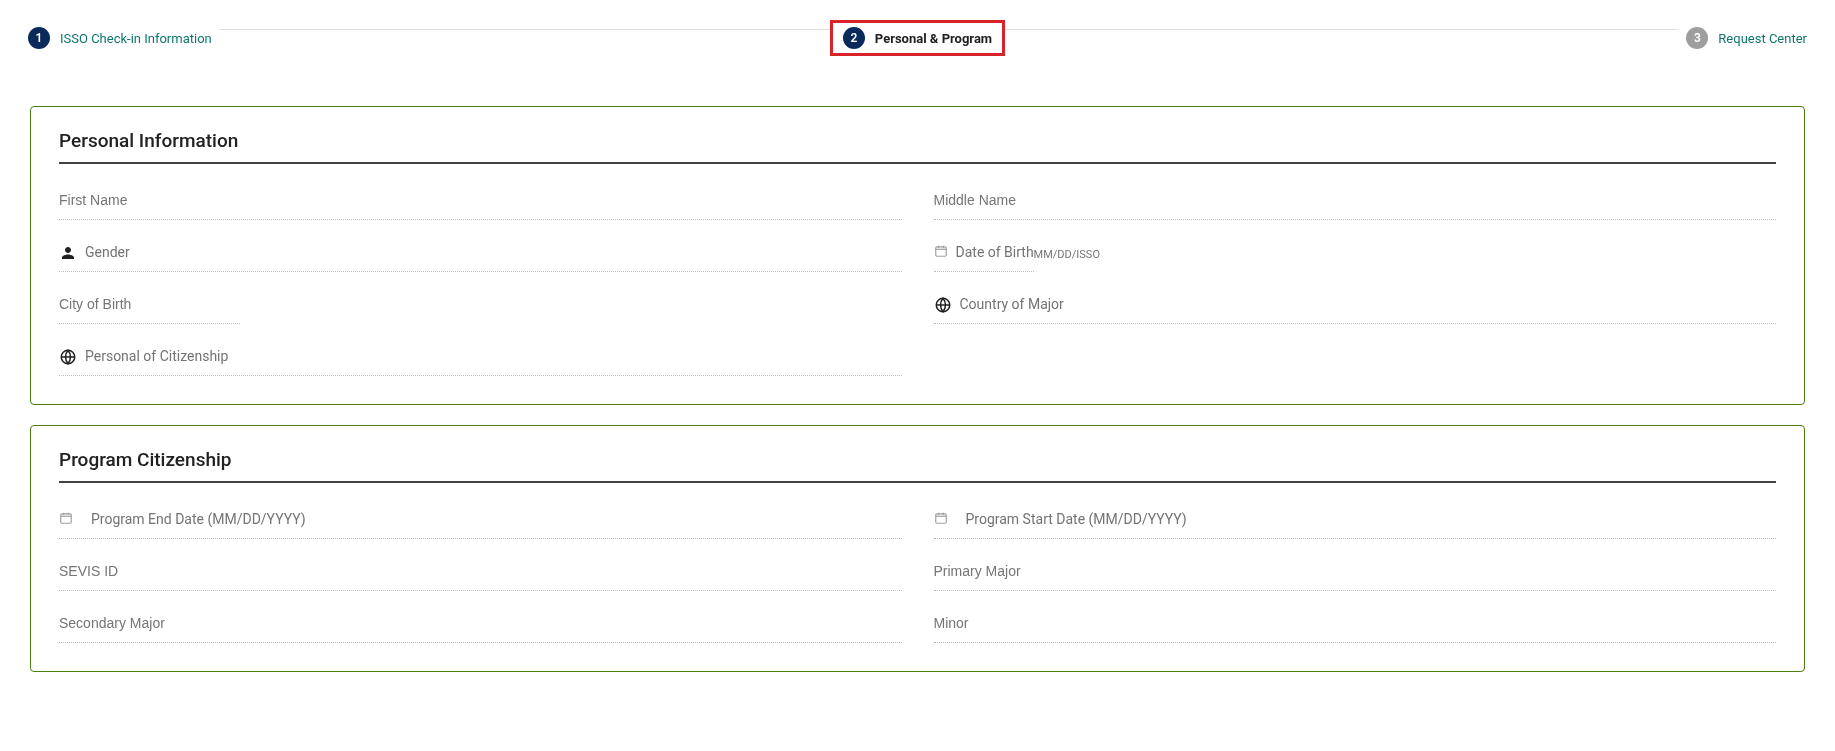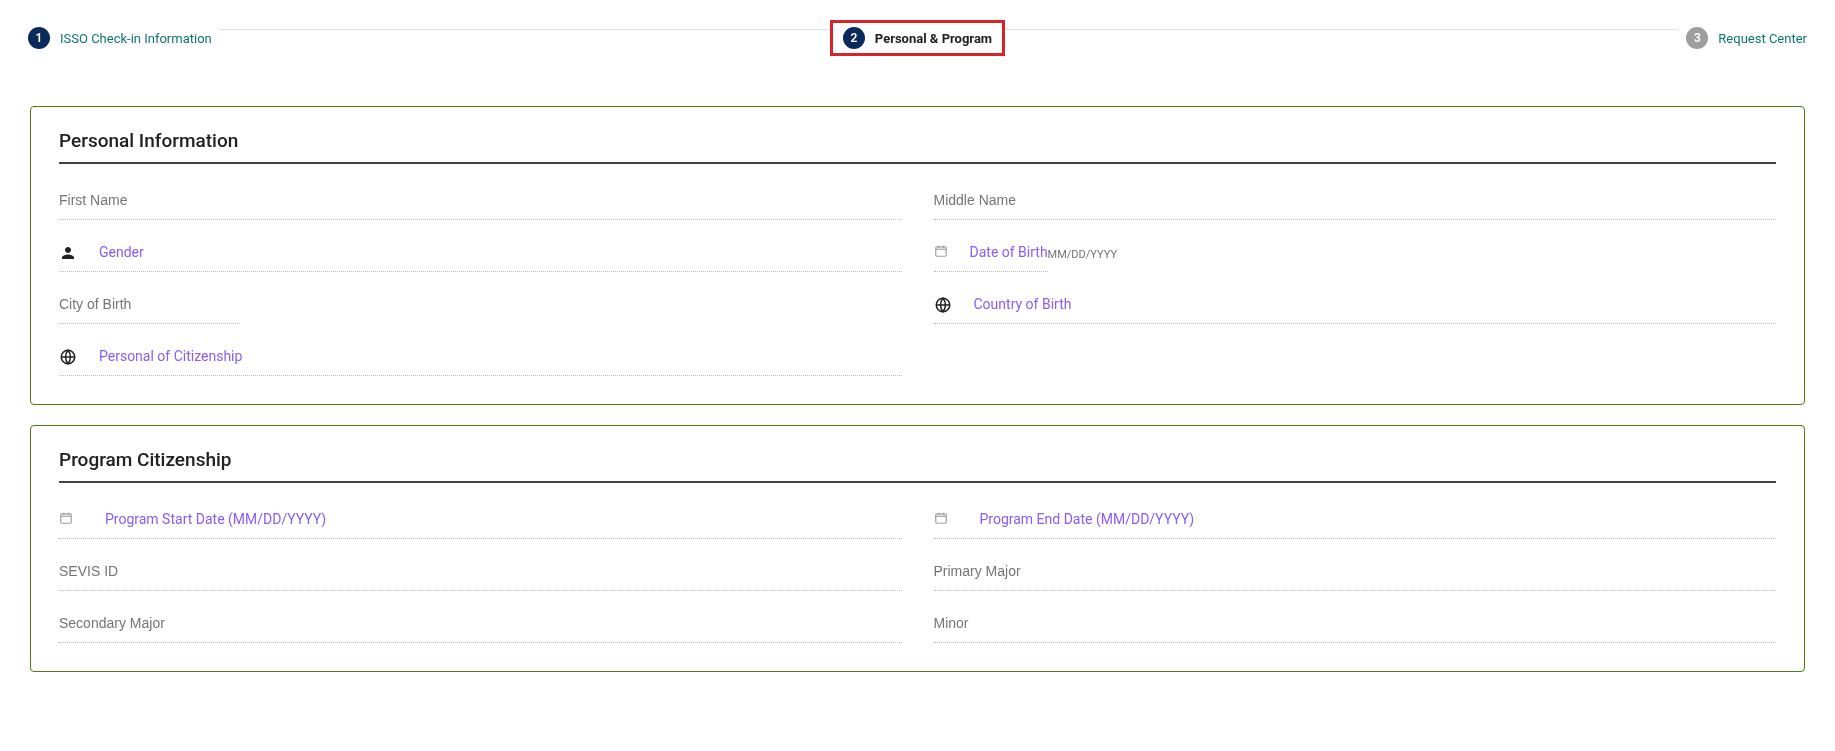--- a/index.html
+++ b/index.html
@@ -110,23 +110,22 @@
       display: flex;
       align-items: flex-start;
       gap: 8px;
       min-height: 28px;
     }
     .form-field-wrapper {
       display: flex;
       flex-direction: row;
     }
     .field-label {
-      color: #8b5cf6;
+      color: #737373;
       font-size: 14px;
-      margin-left: 14px;
     }
     .field-hint {
       color: #757575;
       font-size: 11px;
       margin-top: 4px;
     }
     .field-icon {
       color: #616161;
       display: inline-flex;
       align-items: center;
@@ -209,39 +208,39 @@
         <span class="field-icon small">
           <svg viewBox="0 0 24 24" fill="none" stroke="#9e9e9e" stroke-width="2">
               <rect x="3" y="5" width="18" height="16" rx="2"></rect>
               <line x1="3" y1="9" x2="21" y2="9"></line>
               <line x1="8" y1="3" x2="8" y2="7"></line>
               <line x1="16" y1="3" x2="16" y2="7"></line>
             </svg>
         </span>
         <span class="field-label">Date of Birth</span>
       </div>
-      <div class="field-hint">MM/DD/YYYY</div>
+      <div class="field-hint">MM/DD/ISSO</div>
     </div>
 
     <div class="form-field-wrapper">
       <div class="form-field">
         <input class="field-input" placeholder="City of Birth" style="">
       </div>
       <div class="field-hint">&nbsp;</div>
     </div>
 
     <div class="form-field">
       <span class="field-icon globe">
         <svg viewBox="0 0 24 24" fill="none" stroke="#212121" stroke-width="2">
             <circle cx="12" cy="12" r="9"></circle>
             <line x1="3" y1="12" x2="21" y2="12"></line>
             <path d="M12 3a14 14 0 0 1 0 18a14 14 0 0 1 0-18z"></path>
           </svg>
       </span>
-      <span class="field-label">Country of Birth</span>
+      <span class="field-label">Country of Major</span>
     </div>
 
     <div class="form-field">
       <span class="field-icon globe">
         <svg viewBox="0 0 24 24" fill="none" stroke="#212121" stroke-width="2">
             <circle cx="12" cy="12" r="9"></circle>
             <line x1="3" y1="12" x2="21" y2="12"></line>
             <path d="M12 3a14 14 0 0 1 0 18a14 14 0 0 1 0-18z"></path>
           </svg>
       </span>
@@ -257,33 +256,33 @@
 
     <div class="form-field">
       <span class="field-icon small">
         <svg viewBox="0 0 24 24" fill="none" stroke="#9e9e9e" stroke-width="2">
             <rect x="3" y="5" width="18" height="16" rx="2"></rect>
             <line x1="3" y1="9" x2="21" y2="9"></line>
             <line x1="8" y1="3" x2="8" y2="7"></line>
             <line x1="16" y1="3" x2="16" y2="7"></line>
           </svg>
       </span>
-      <span class="field-label" style="padding-left:10px">Program Start Date (MM/DD/YYYY)</span>
+      <span class="field-label" style="padding-left:10px">Program End Date (MM/DD/YYYY)</span>
     </div>
 
     <div class="form-field">
       <span class="field-icon small">
         <svg viewBox="0 0 24 24" fill="none" stroke="#9e9e9e" stroke-width="2">
             <rect x="3" y="5" width="18" height="16" rx="2"></rect>
             <line x1="3" y1="9" x2="21" y2="9"></line>
             <line x1="8" y1="3" x2="8" y2="7"></line>
             <line x1="16" y1="3" x2="16" y2="7"></line>
           </svg>
       </span>
-      <span class="field-label" style="padding-left:10px">Program End Date (MM/DD/YYYY)</span>
+      <span class="field-label" style="padding-left:10px">Program Start Date (MM/DD/YYYY)</span>
     </div>
 
     <div class="form-field">
       <input class="field-input" placeholder="SEVIS ID" style="">
     </div>
 
     <div class="form-field">
       <input class="field-input" placeholder="Primary Major" style="">
     </div>
 

